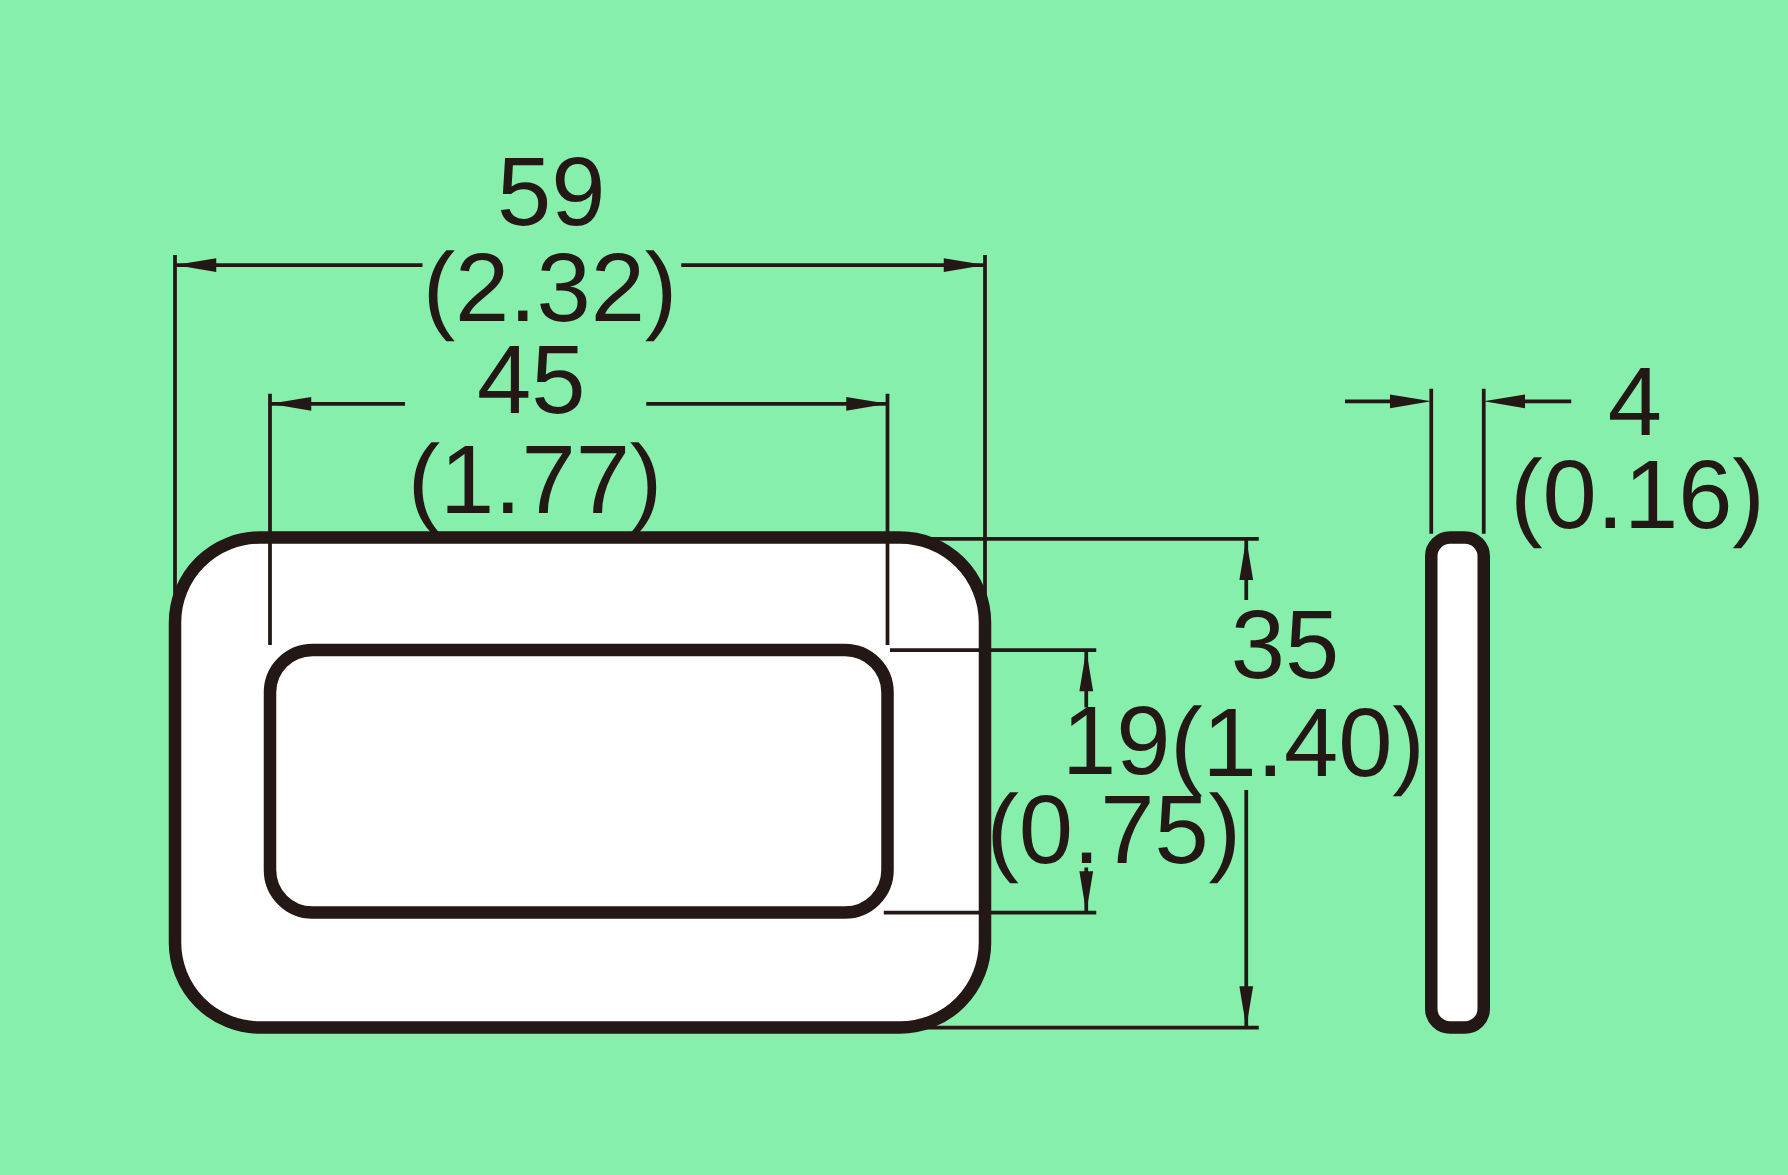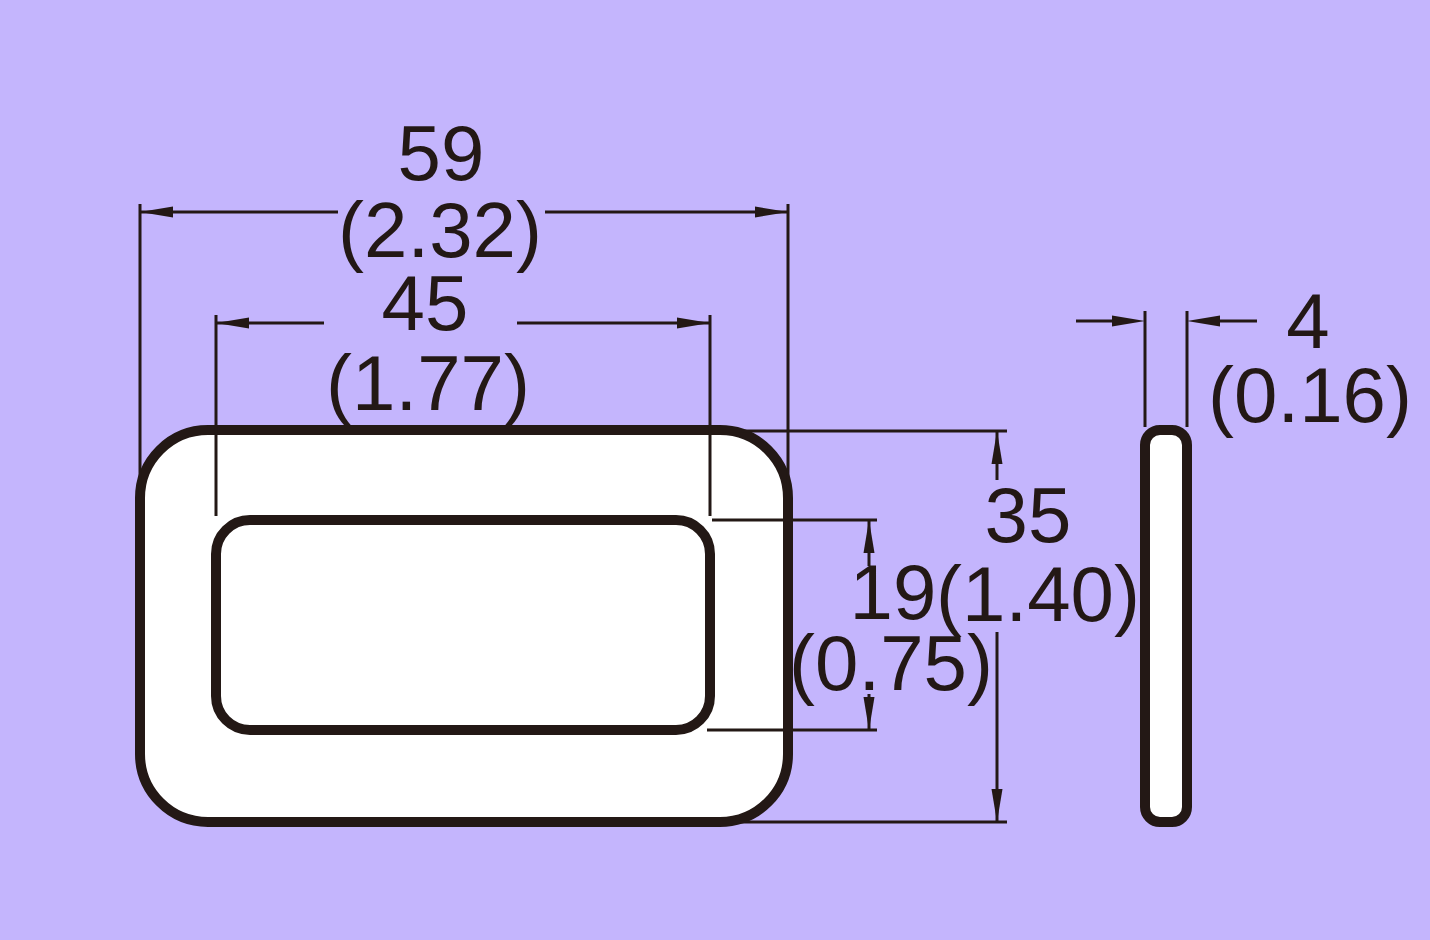--- a/index.html
+++ b/index.html
@@ -4,21 +4,21 @@
 <style>
   html, body {
     margin: 0;
     padding: 0;
     background: #ffffff;
   }
   #canvas {
     position: relative;
     width: 1430px;
     height: 940px;
-    background: #c4b5fd;
+    background: #86efac;
     overflow: hidden;
   }
   svg { display: block; }
   .outline {
     fill: #ffffff;
     stroke-width: 10px;
     stroke-linejoin: round;
   }
   .dimline {
     fill: none;

